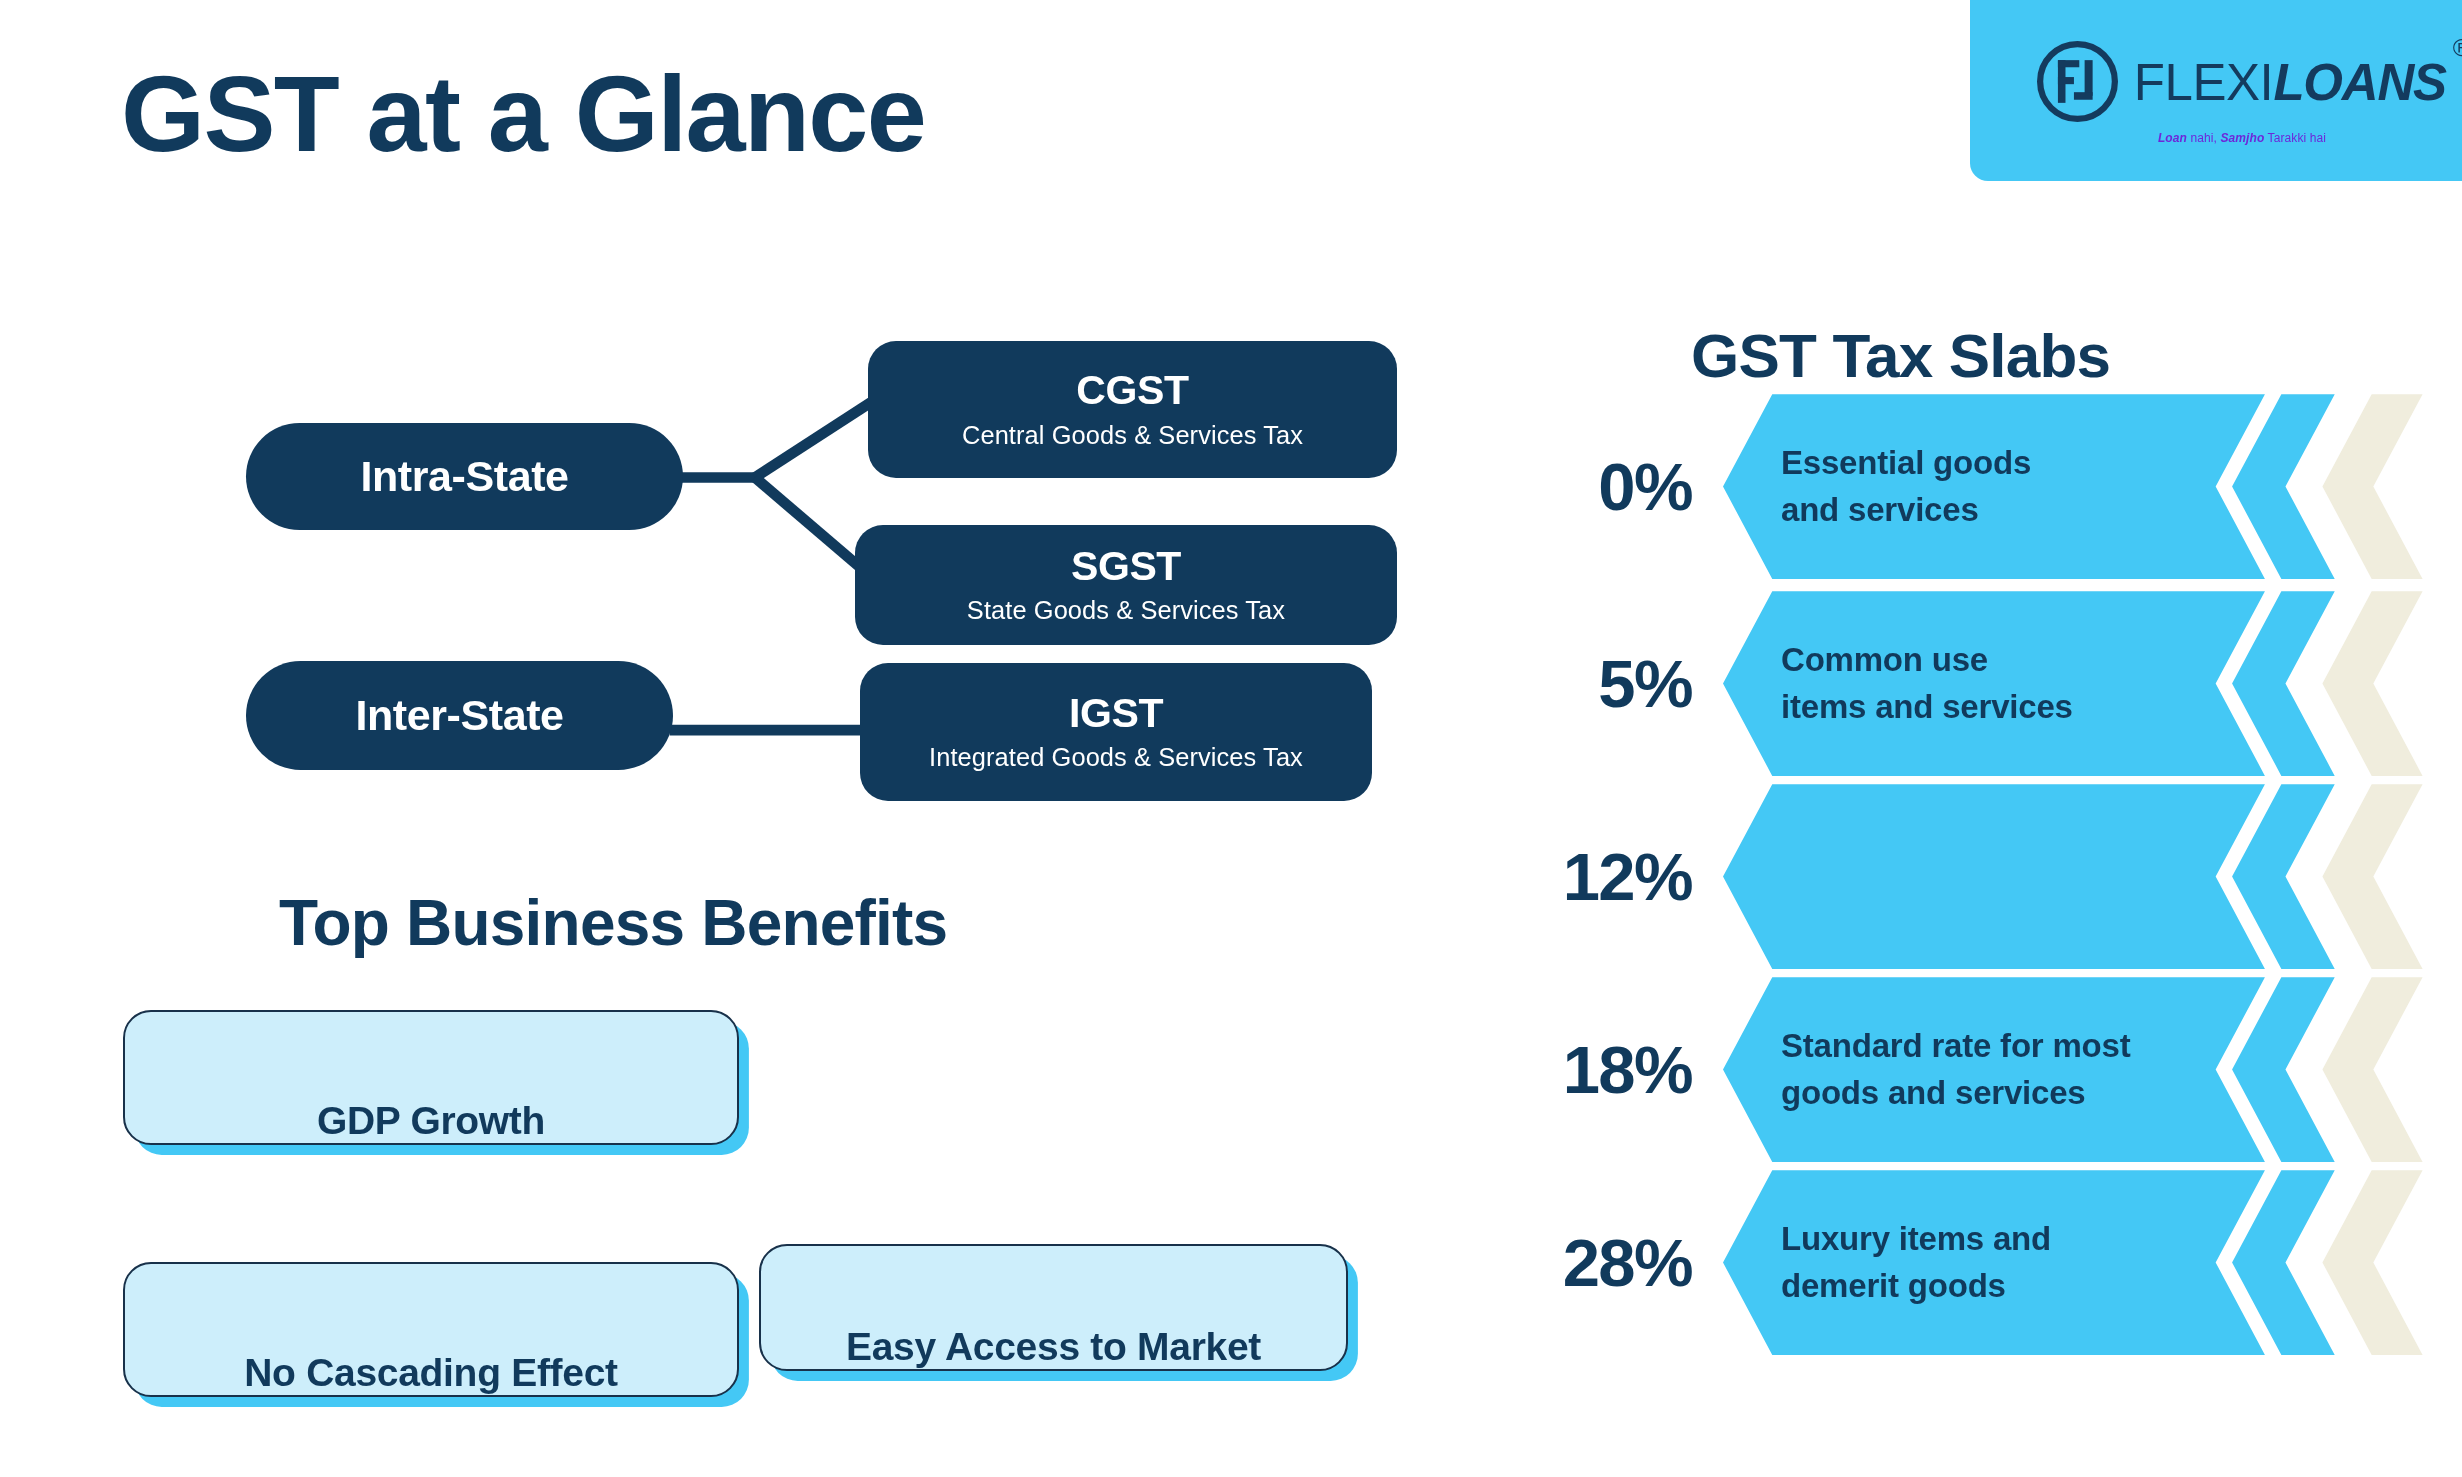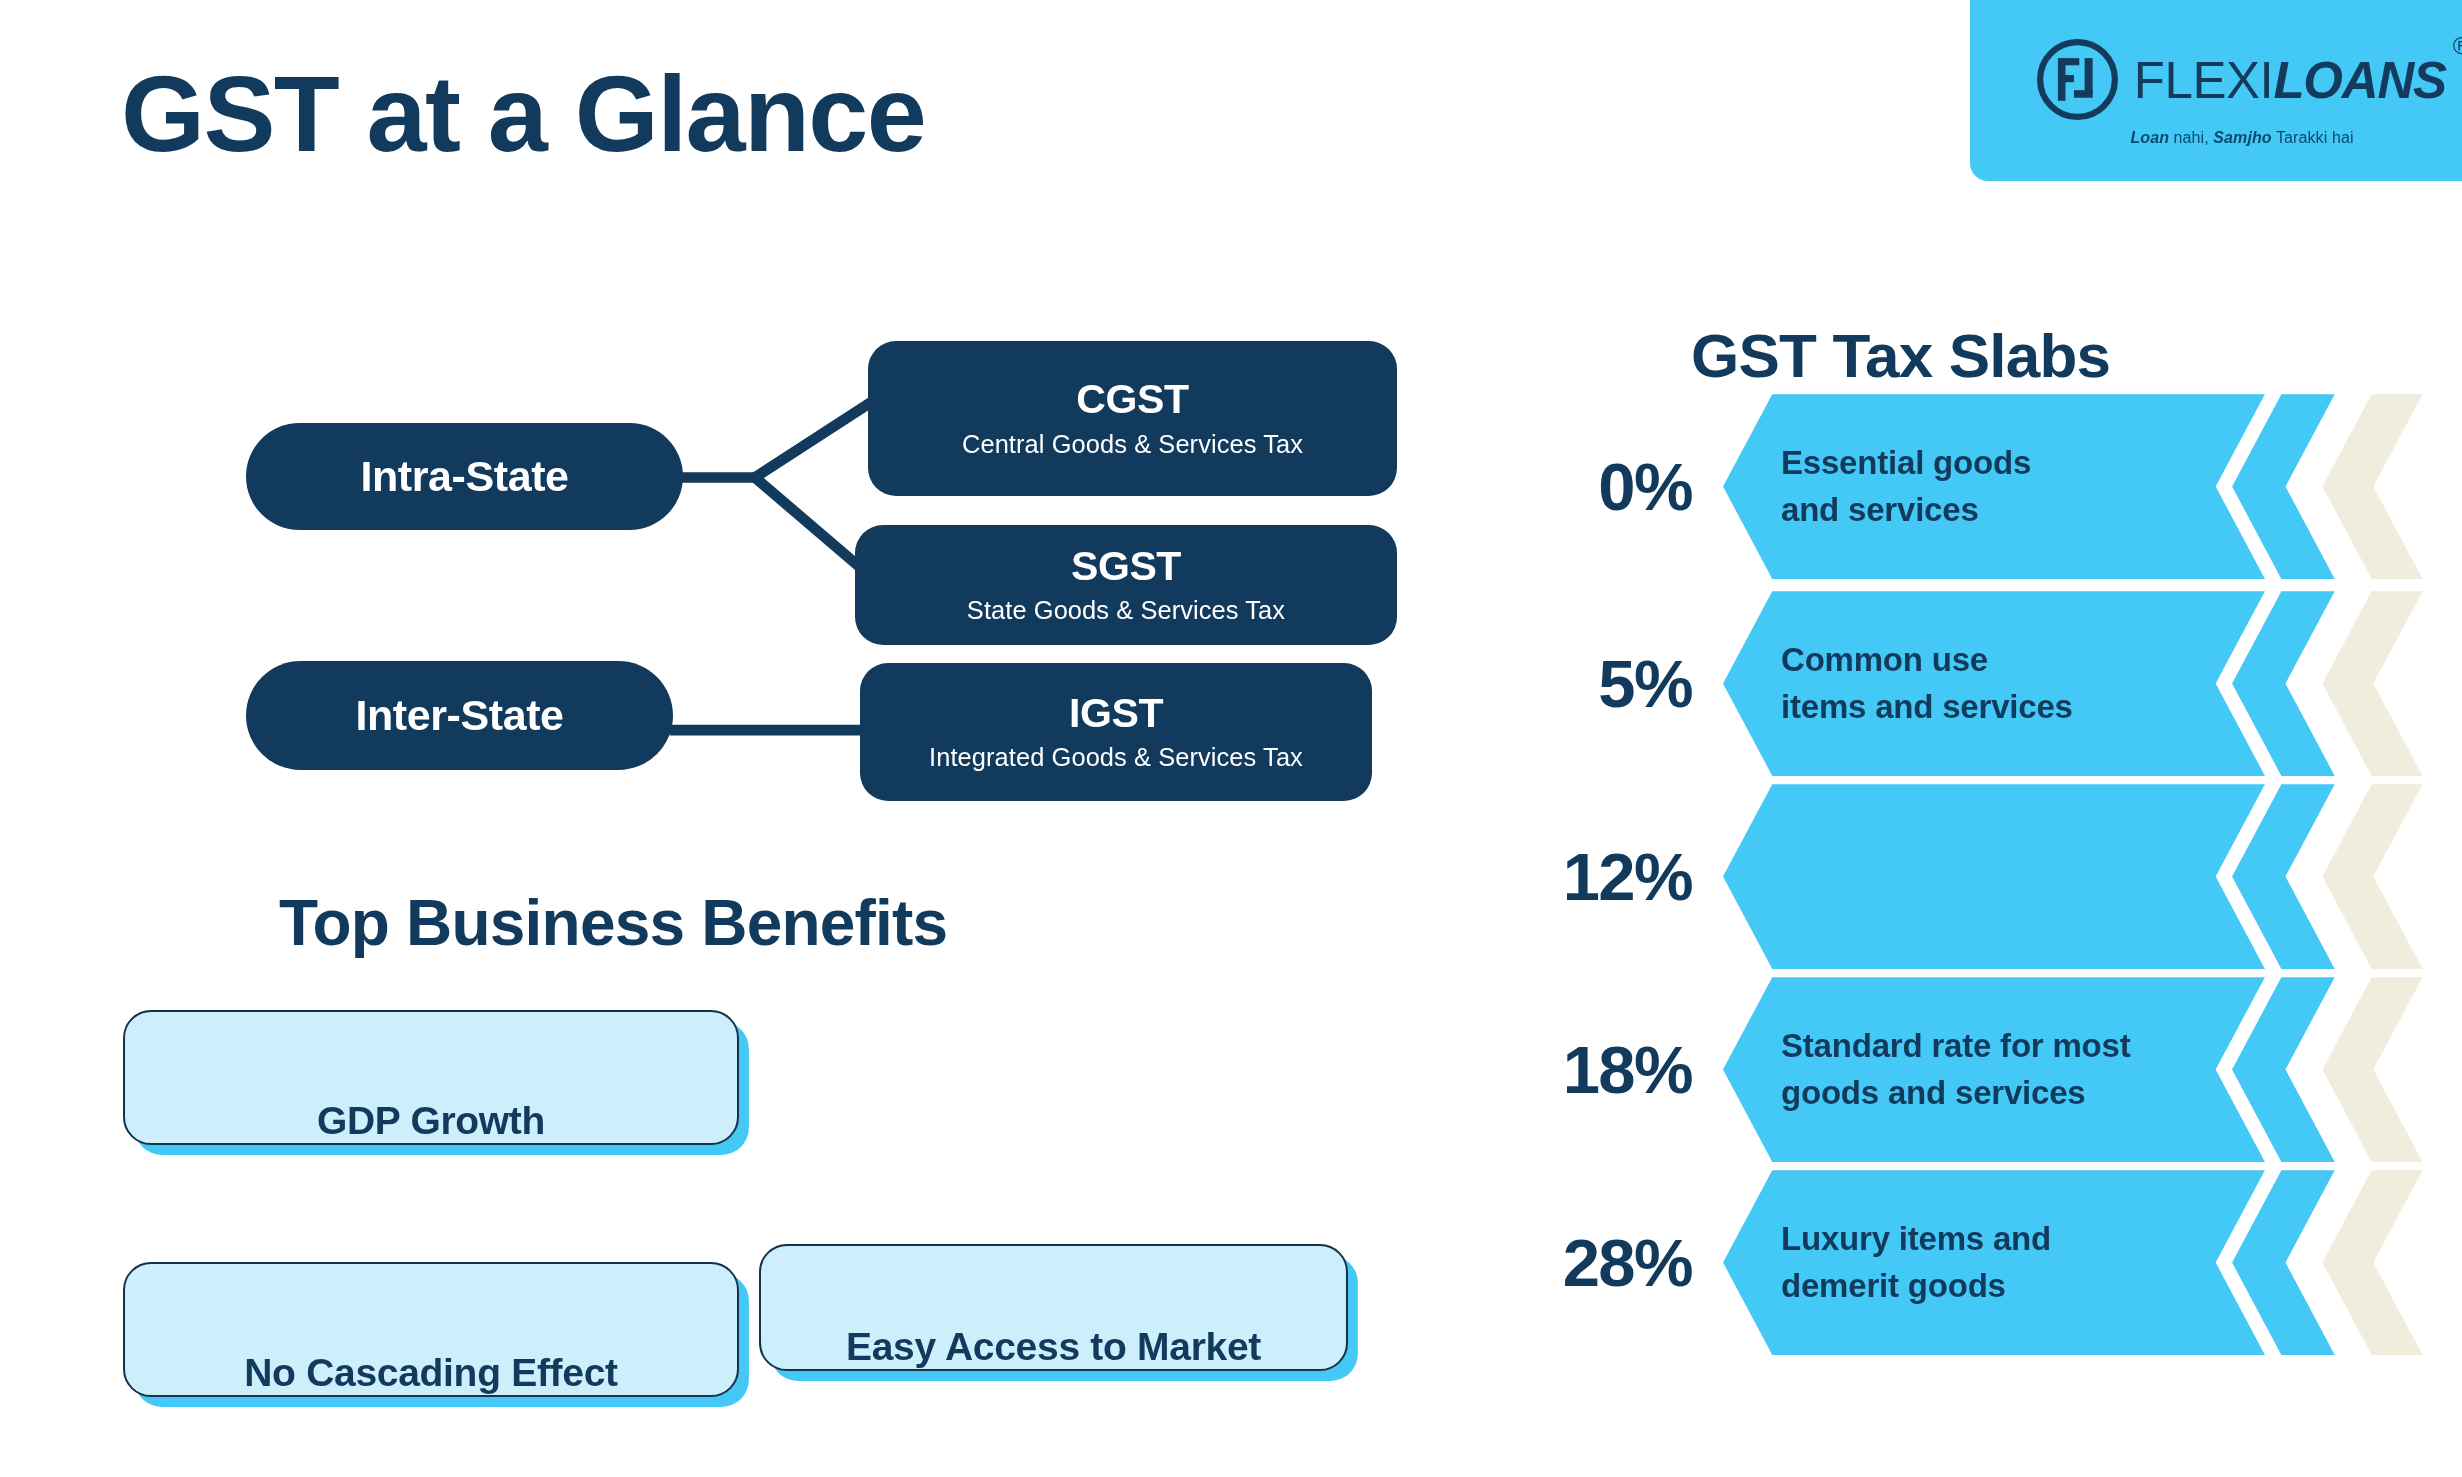--- a/index.html
+++ b/index.html
@@ -54,22 +54,22 @@
   #logo-reg {
     position: absolute;
     top: -21.3px;
     right: -24.6px;
     font-size: 24.6px;
     font-weight: 400;
     color: #143B5E;
   }
   #logo-tag {
     margin-top: 2px;
-    font-size: 16px;
-    color: #0c4a6e;
+    font-size: 12px;
+    color: #6d28d9;
     white-space: nowrap;
     letter-spacing: 0.1px;
   }
   #logo-tag .b { font-weight: 800; font-style: italic; }
 
   
   #page-title {
     position: absolute;
     left: 121px;
     top: 57px;
@@ -119,21 +119,21 @@
     line-height: 1.05;
     letter-spacing: -0.4px;
   }
   .taxbox .full {
     font-size: 25.4px;
     font-weight: 400;
     line-height: 1.1;
     margin-top: 9.8px;
     letter-spacing: 0.1px;
   }
-  #box-cgst { left: 868px; top: 341px; width: 529px; height: 155px; }
+  #box-cgst { left: 868px; top: 341px; width: 529px; height: 137px; }
   #box-sgst { left: 855px; top: 525px; width: 542px; height: 120px; }
   #box-igst { left: 860px; top: 663px; width: 512px; height: 138px; }
 
   
   #benefits-title {
     position: absolute;
     left: 279px;
     top: 886px;
     font-size: 64px;
     font-weight: 800;

